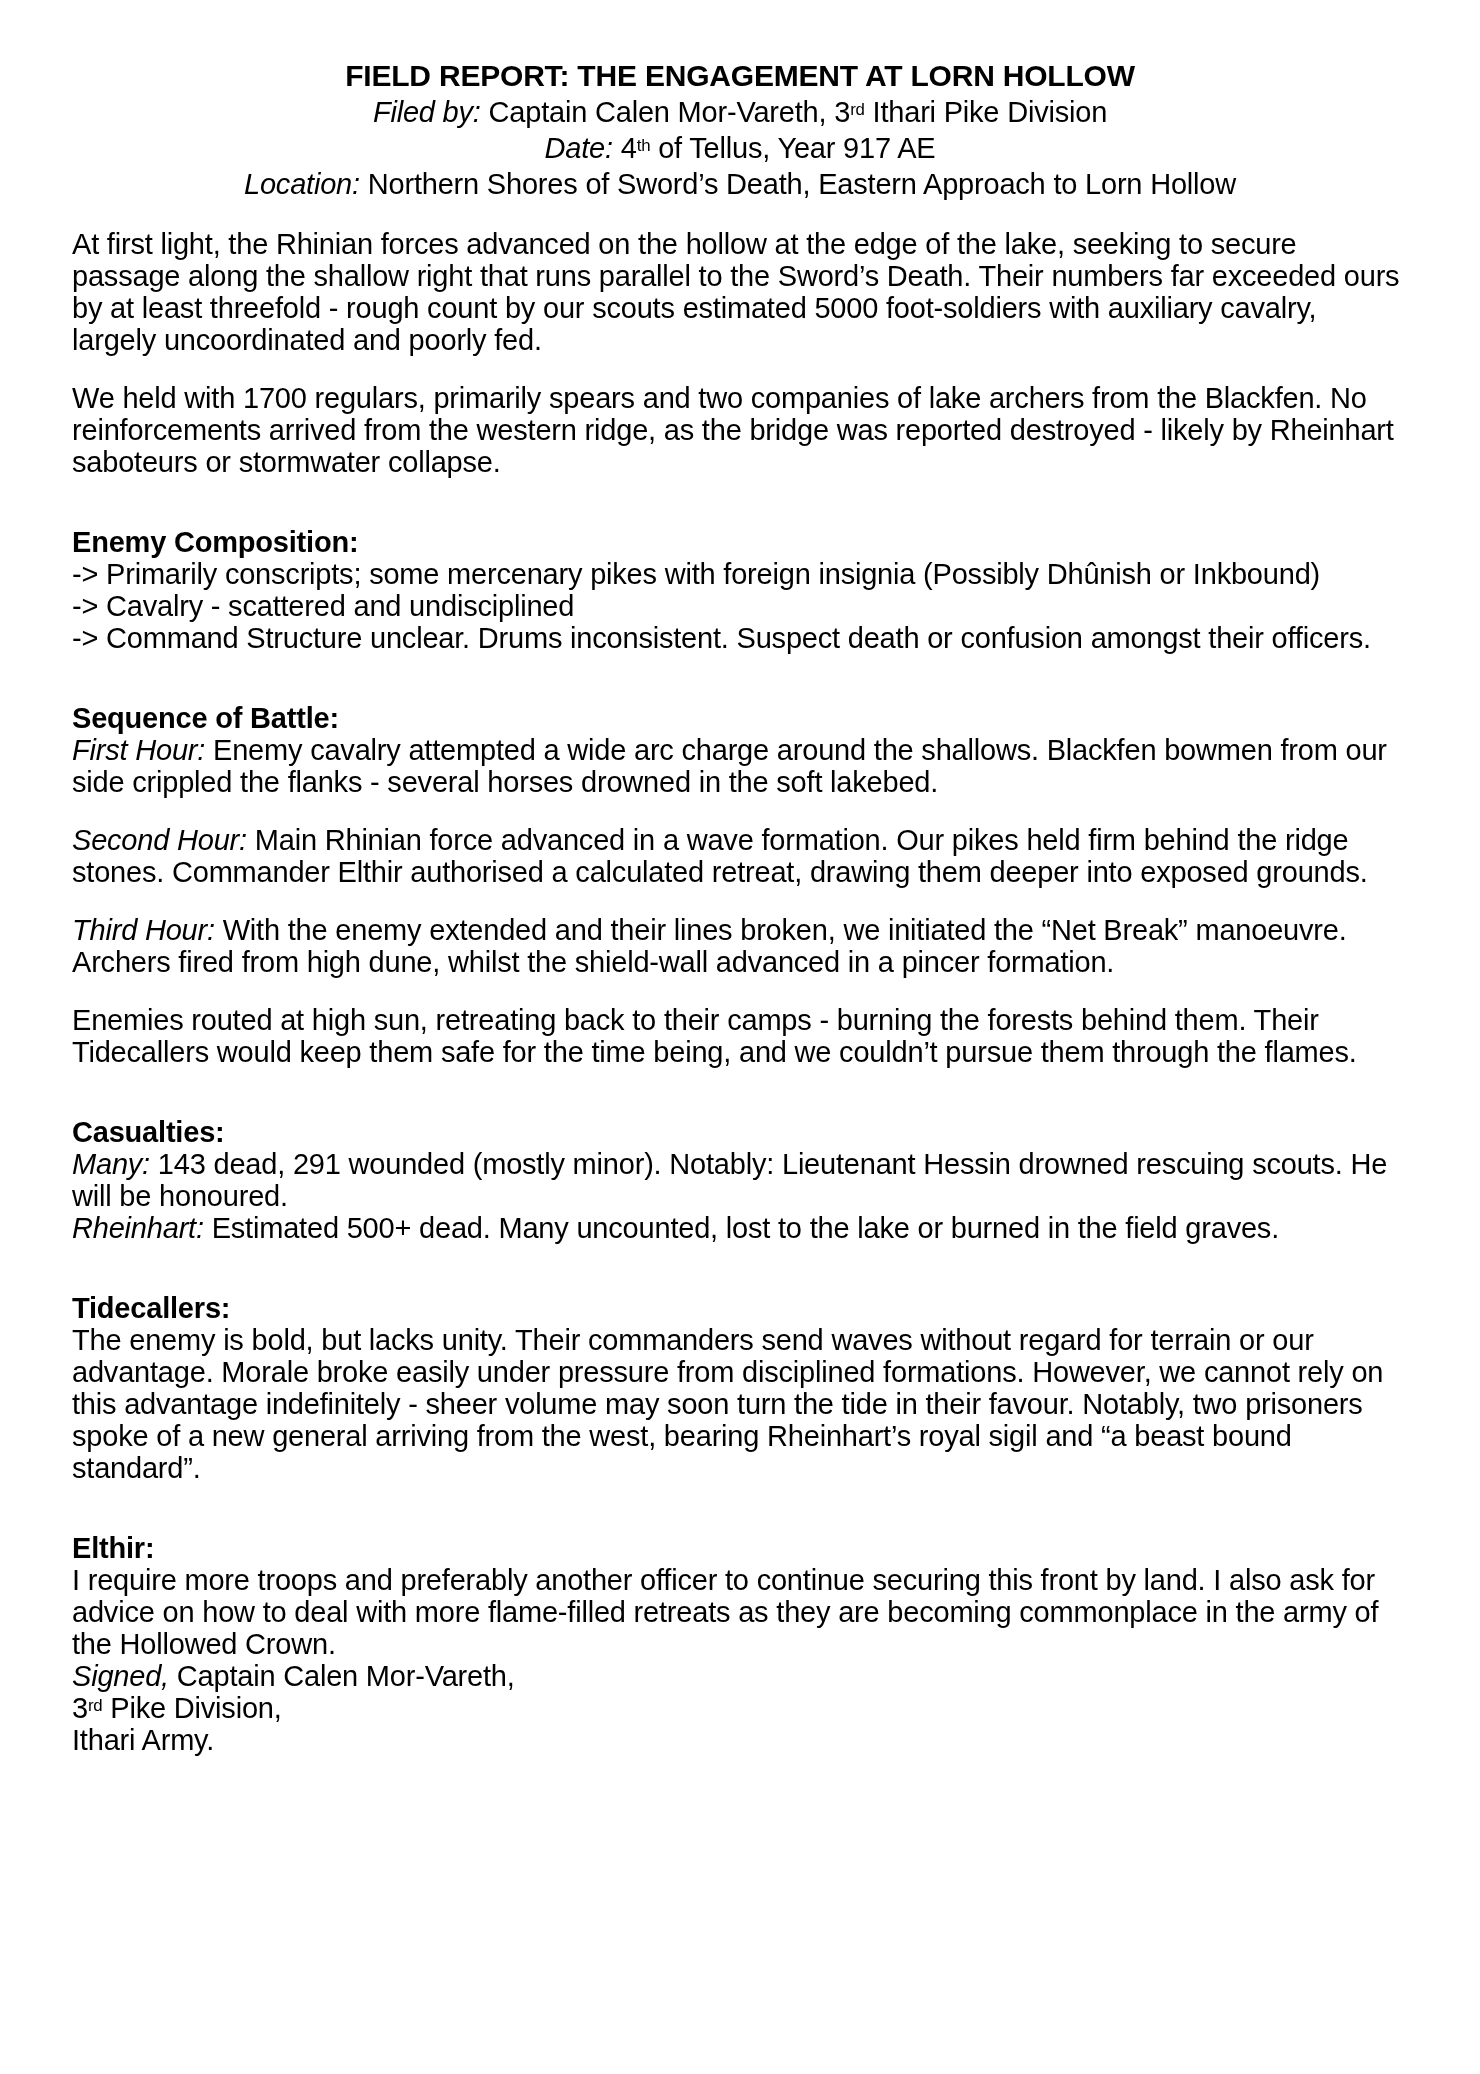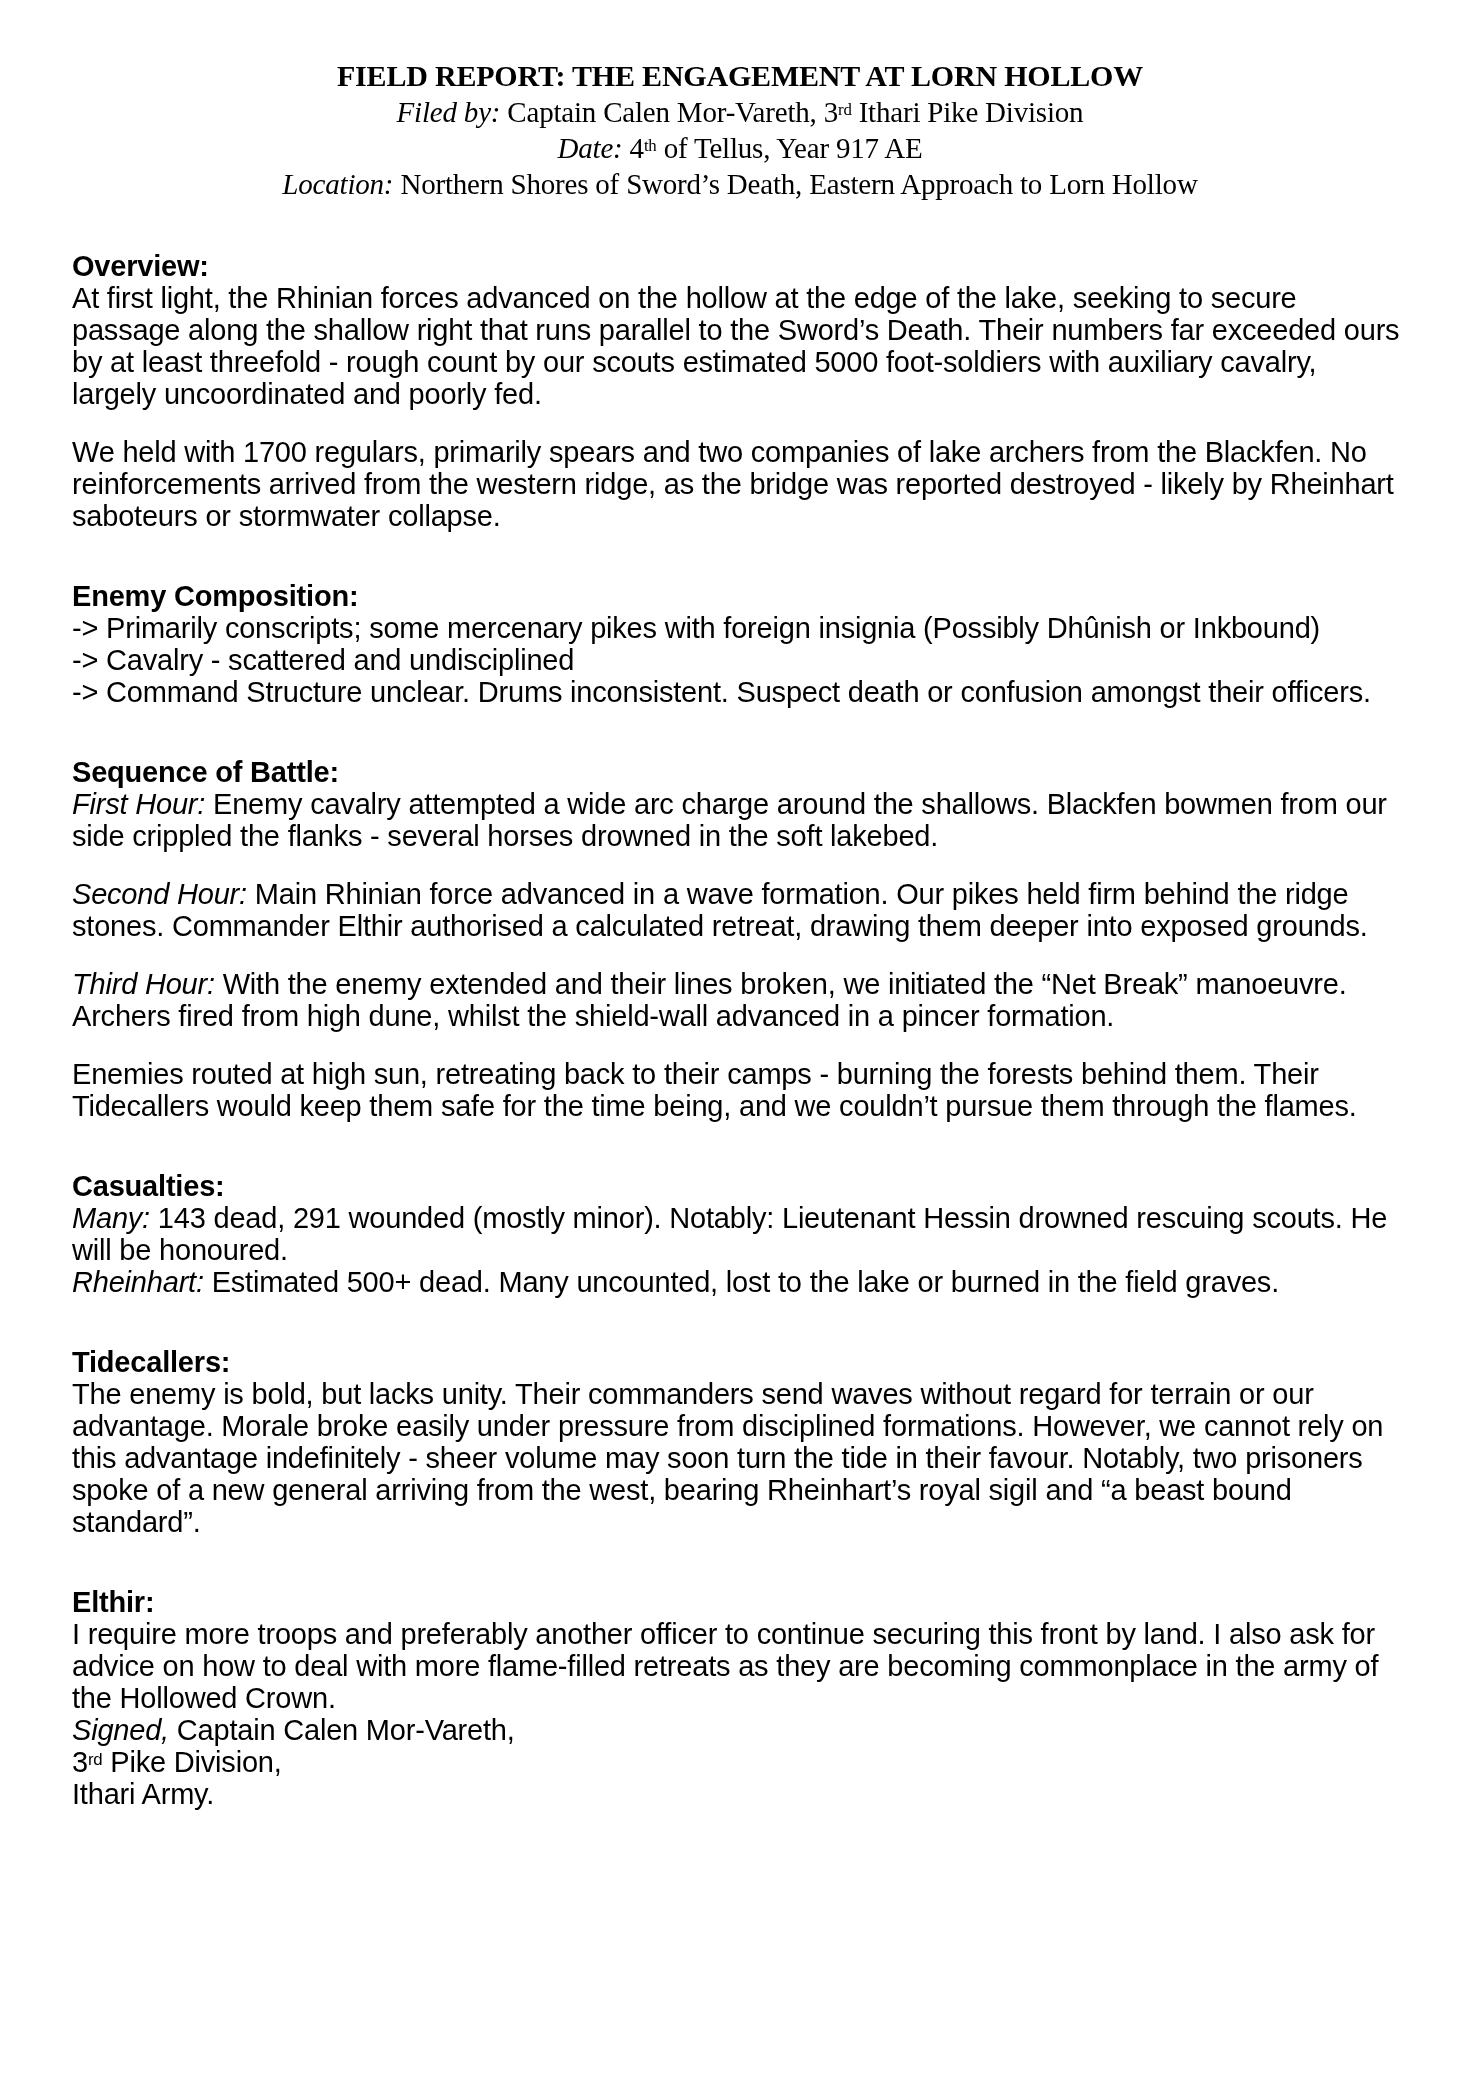--- a/index.html
+++ b/index.html
@@ -19,21 +19,20 @@
     box-sizing: border-box;
     width: 1480px;
     height: 2074px;
     padding: 58px 72px 0 72px;
   }
   .doc-header {
     text-align: center;
     font-size: 29px;
     line-height: 36px;
     margin-bottom: 26px;
-    font-family: Liberation Serif, serif;
   }
   .doc-title {
     font-weight: bold;
     font-size: 30px;
   }
   .i { font-style: italic; }
   h2 {
     font-size: 29px;
     line-height: 32px;
     font-weight: bold;
@@ -58,21 +57,20 @@
 <div class="page">
 
   <header class="doc-header">
     <div class="doc-title">FIELD REPORT: THE ENGAGEMENT AT LORN HOLLOW</div>
     <div><span class="i">Filed by:</span><span> Captain Calen Mor-Vareth, 3</span><sup>rd</sup><span> Ithari Pike Division</span></div>
     <div><span class="i">Date:</span><span> 4</span><sup>th</sup><span> of Tellus, Year 917 AE</span></div>
     <div><span class="i">Location:</span><span> Northern Shores of Sword’s Death, Eastern Approach to Lorn Hollow</span></div>
   </header>
 
   <section>
-    <h2>Overview:</h2>
     <p>At first light, the Rhinian forces advanced on the hollow at the edge of the lake, seeking to secure passage along the shallow right that runs parallel to the Sword’s Death. Their numbers far exceeded ours by at least threefold - rough count by our scouts estimated 5000 foot-soldiers with auxiliary cavalry, largely uncoordinated and poorly fed.</p>
     <p class="gap">We held with 1700 regulars, primarily spears and two companies of lake archers from the Blackfen. No reinforcements arrived from the western ridge, as the bridge was reported destroyed - likely by Rheinhart saboteurs or stormwater collapse.</p>
   </section>
 
   <section>
     <h2>Enemy Composition:</h2>
     <p>-&gt; Primarily conscripts; some mercenary pikes with foreign insignia (Possibly Dhûnish or Inkbound)</p>
     <p>-&gt; Cavalry - scattered and undisciplined</p>
     <p>-&gt; Command Structure unclear. Drums inconsistent. Suspect death or confusion amongst their officers.</p>
   </section>

